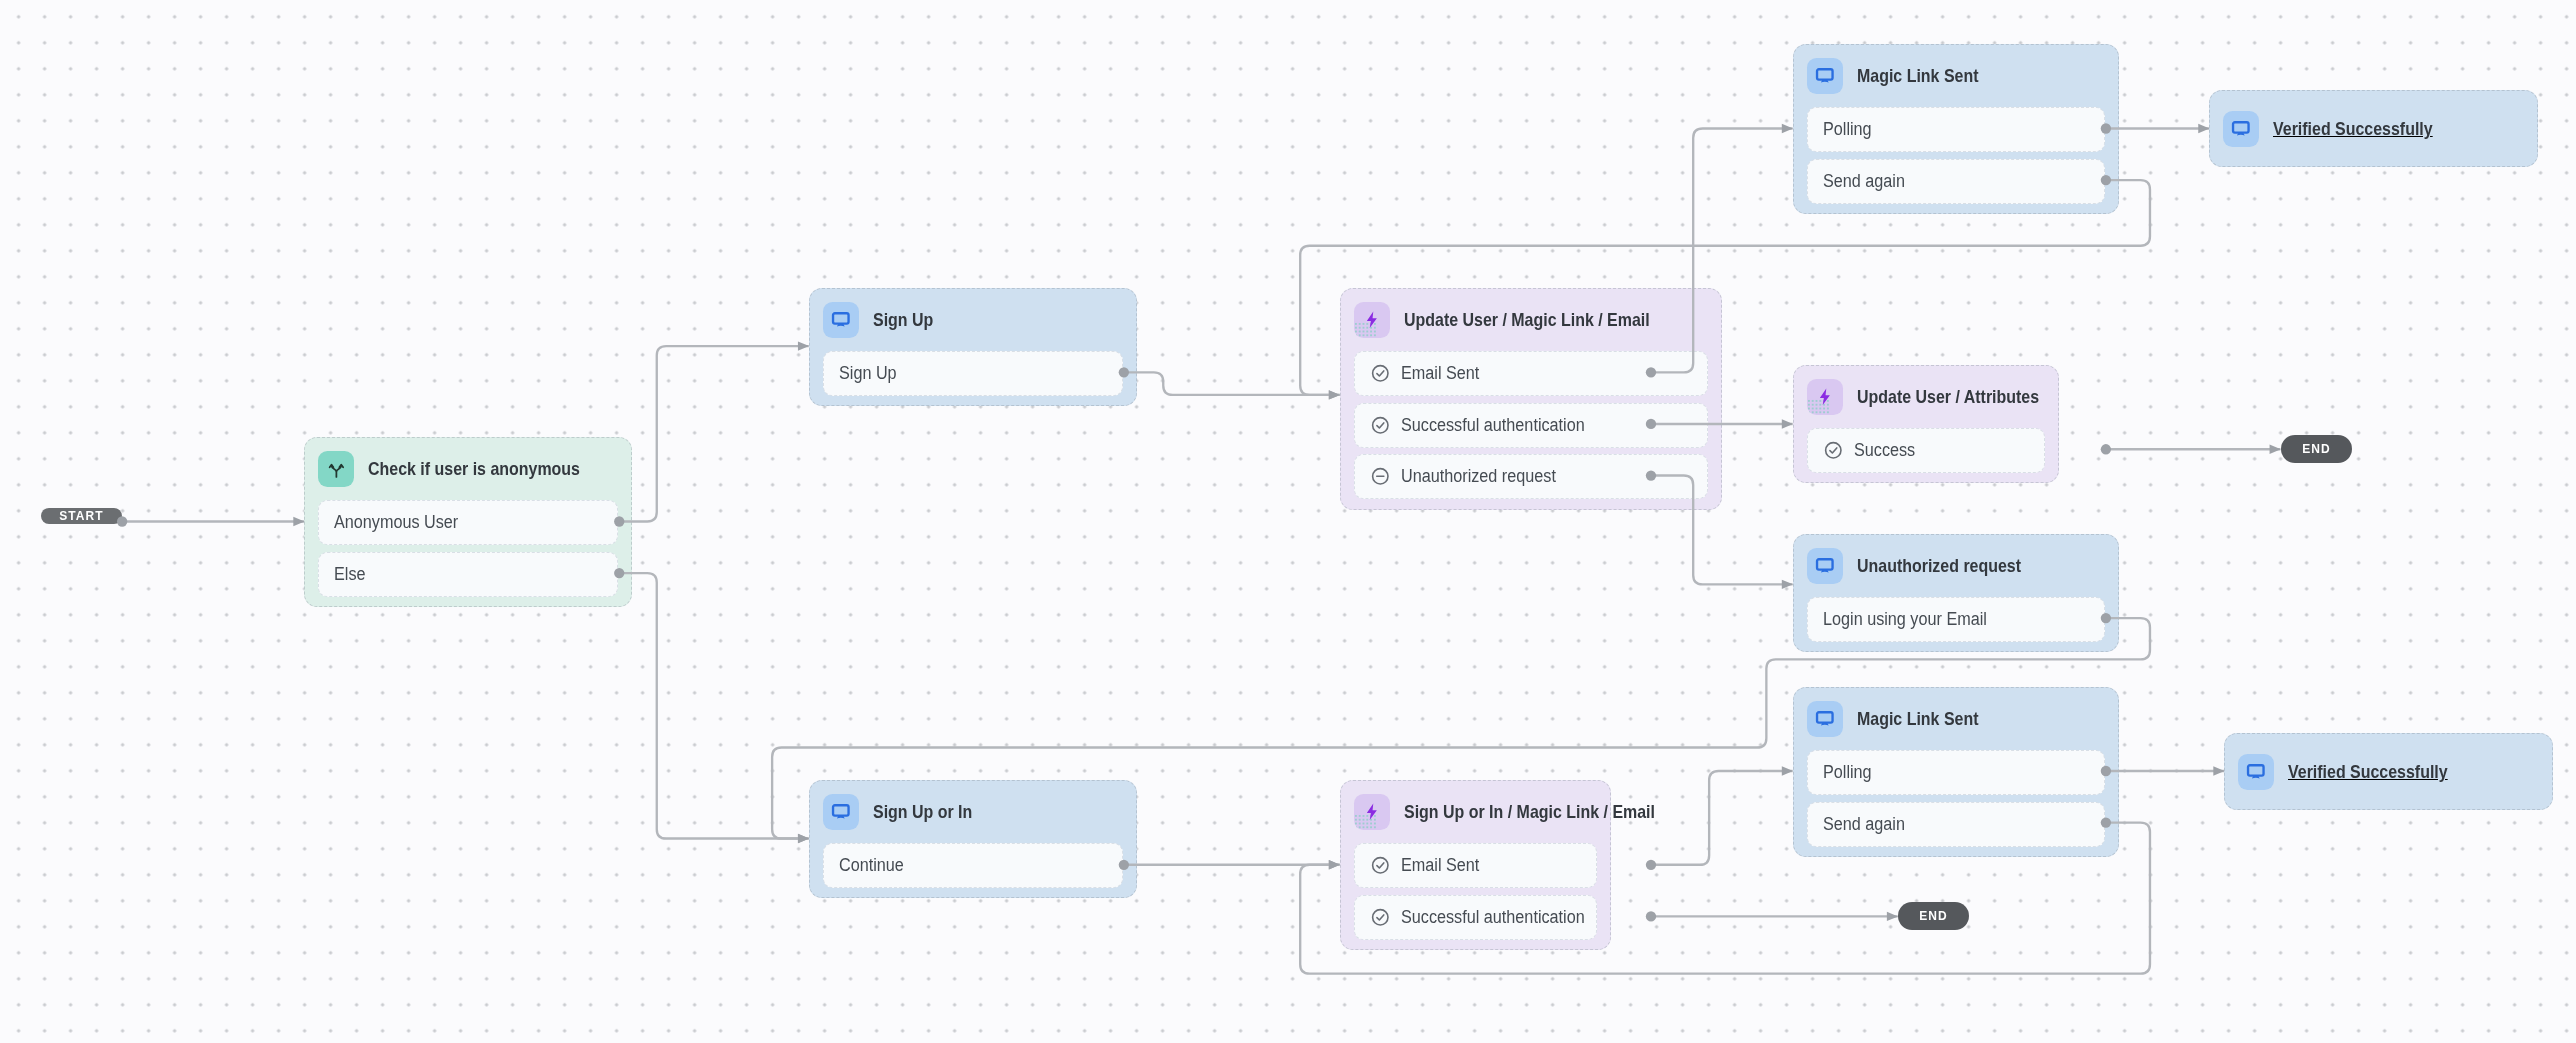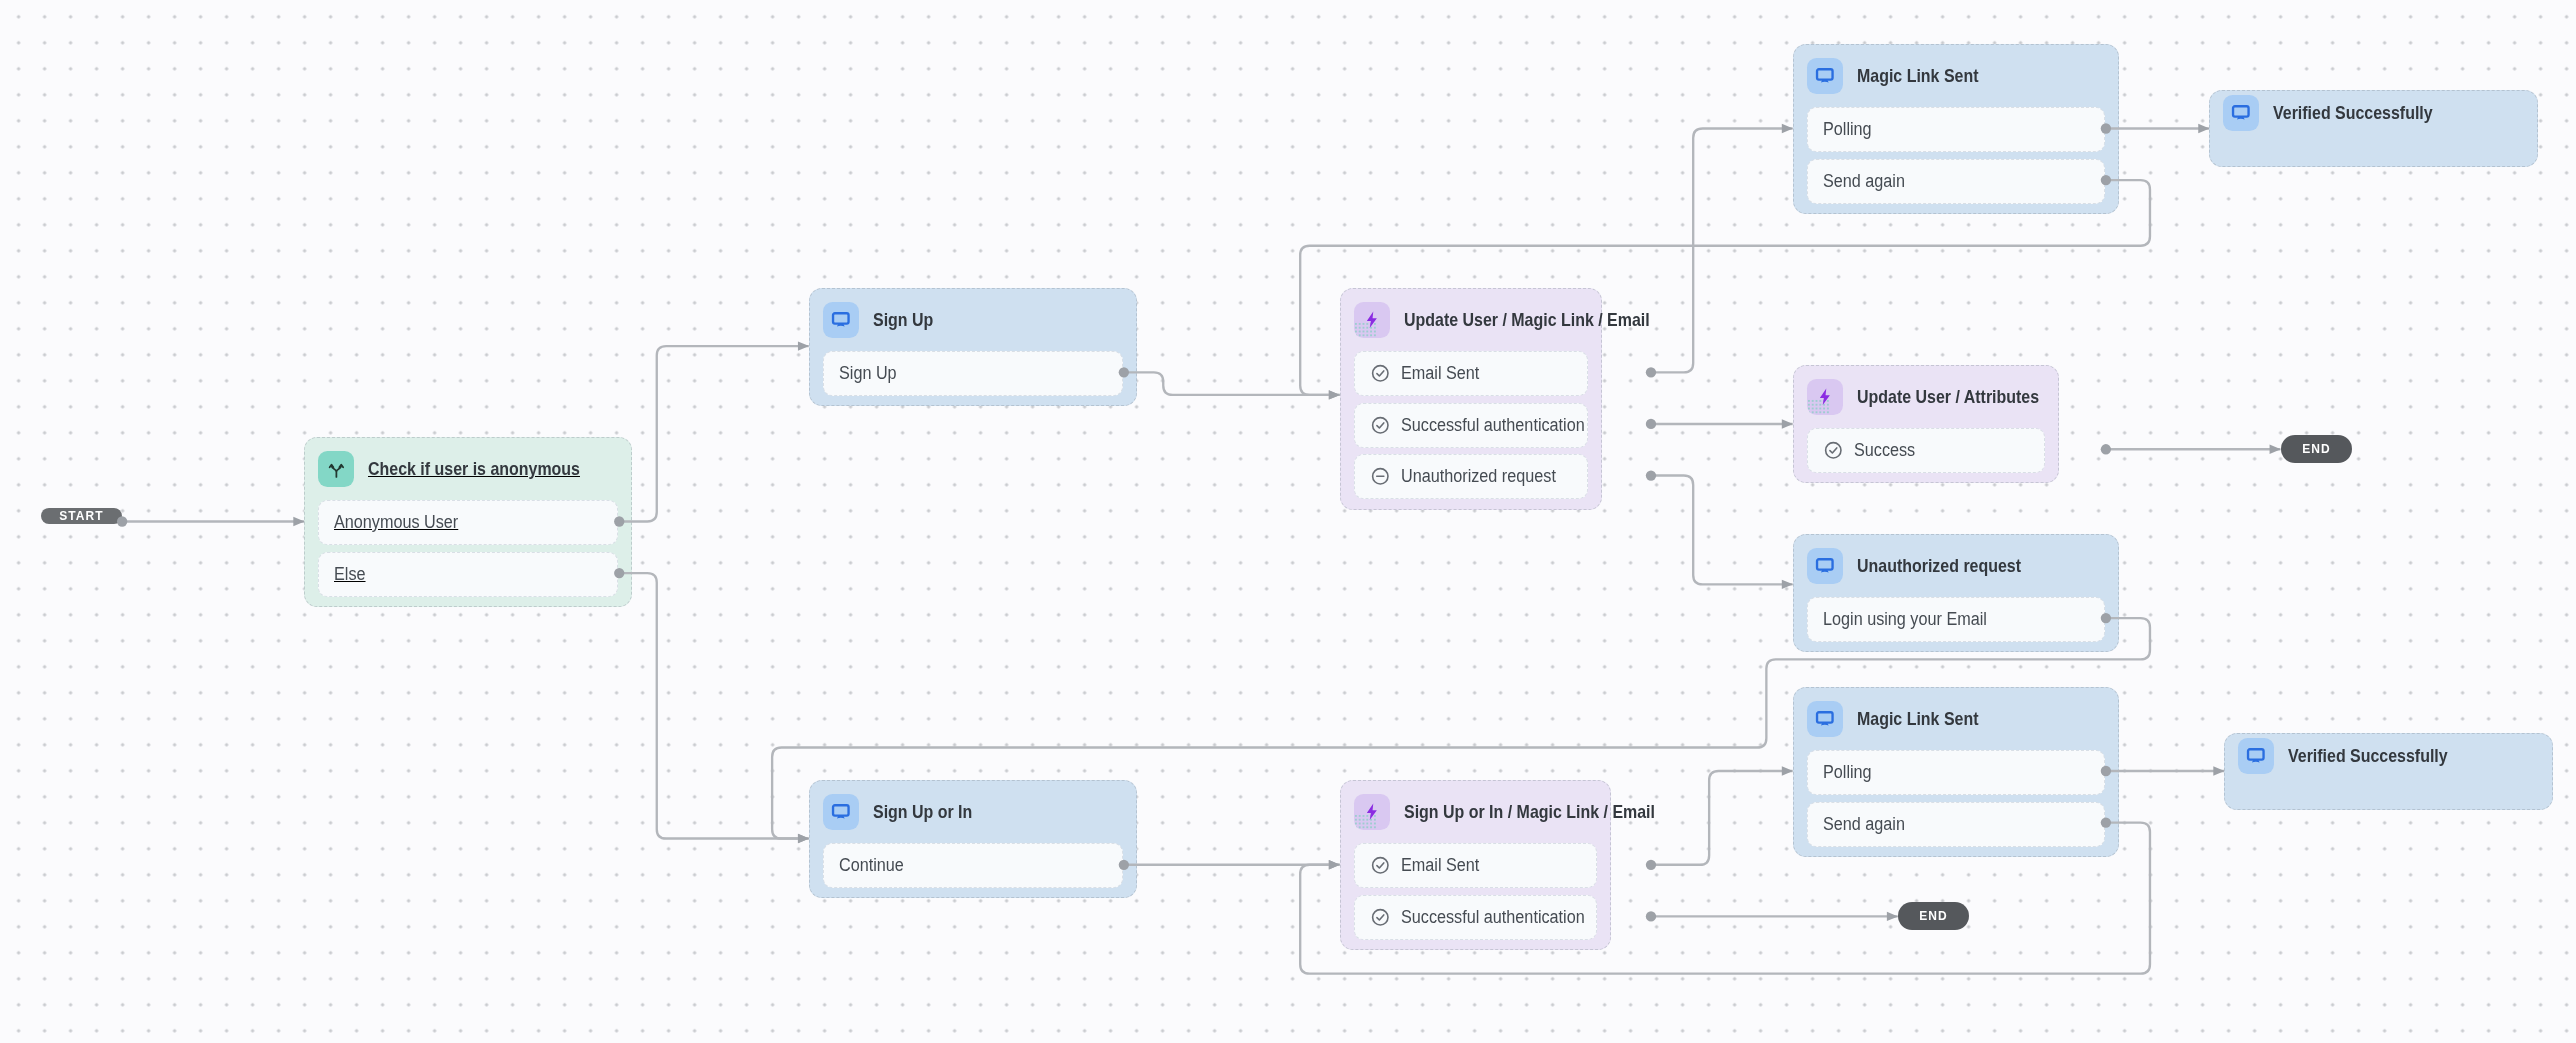--- a/index.html
+++ b/index.html
@@ -17,23 +17,23 @@
   }
   
   .node {
     position: absolute; z-index: 2;
     border-radius: 13px;
     padding: 13px 13px 9.4px 13px;
     border: 0.9px dashed rgba(130,140,152,0.35);
   }
   .node.screen    { background: var(--screen-bg); }
   .node.action    { background: var(--action-bg); }
-  .node.condition { background: var(--condition-bg); text-decoration: underline; }
+  .node.condition { background: var(--condition-bg); }
   .nhead { display: flex; align-items: center; height: 36px; margin-bottom: 13px; }
-  .node.solo { padding-top: 4px; }
+  .node.solo { padding-top: 20px; text-decoration: underline; }
   .icon-box {
     position: relative; flex: 0 0 36px; width: 36px; height: 36px;
     border-radius: 9.4px; display: flex; align-items: center; justify-content: center;
     overflow: hidden;
   }
   .screen    .icon-box { background: var(--screen-icon-bg);    color: var(--screen-icon); }
   .action    .icon-box { background: var(--action-icon-bg);    color: var(--action-icon); }
   .condition .icon-box { background: var(--condition-icon-bg); color: var(--condition-icon); }
   .action .icon-box::after {
     content:""; position:absolute; left:0; bottom:0; width:64%; height:44%;
@@ -103,21 +103,21 @@
             <rect x="3.1" y="4.3" width="15.8" height="10.6" rx="1.8" fill="none" stroke="currentColor" stroke-width="2.4"></rect>
             <path d="M7 17.8 Q11 16.4 15 17.8 L13.6 15.4 H8.4 Z" fill="currentColor"></path>
           </svg>
         </span>
         <span class="ntitle">Sign Up</span>
       </div>
       <div class="nrow">
         <span class="nrow-label">Sign Up</span>
       </div>
     </div>
-    <div class="node action" style="left: 1340px; top: 288px; width: 262px;">
+    <div class="node action" style="left: 1340px; top: 288px; width: 382px;">
       <div class="nhead">
         <span class="icon-box">
           <svg width="19.7" height="19.7" viewBox="0 0 22 22">
             <path d="M12.6 1.8 L5.4 12.4 H9.9 L8.6 20.2 L16.6 9.3 H11.8 Z" fill="currentColor"></path>
           </svg>
         </span>
         <span class="ntitle">Update User / Magic Link / Email</span>
       </div>
       <div class="nrow">
         <span class="row-icon"><svg width="20.6" height="20.6" viewBox="0 0 22 22" fill="none" stroke="currentColor" stroke-width="1.7">

